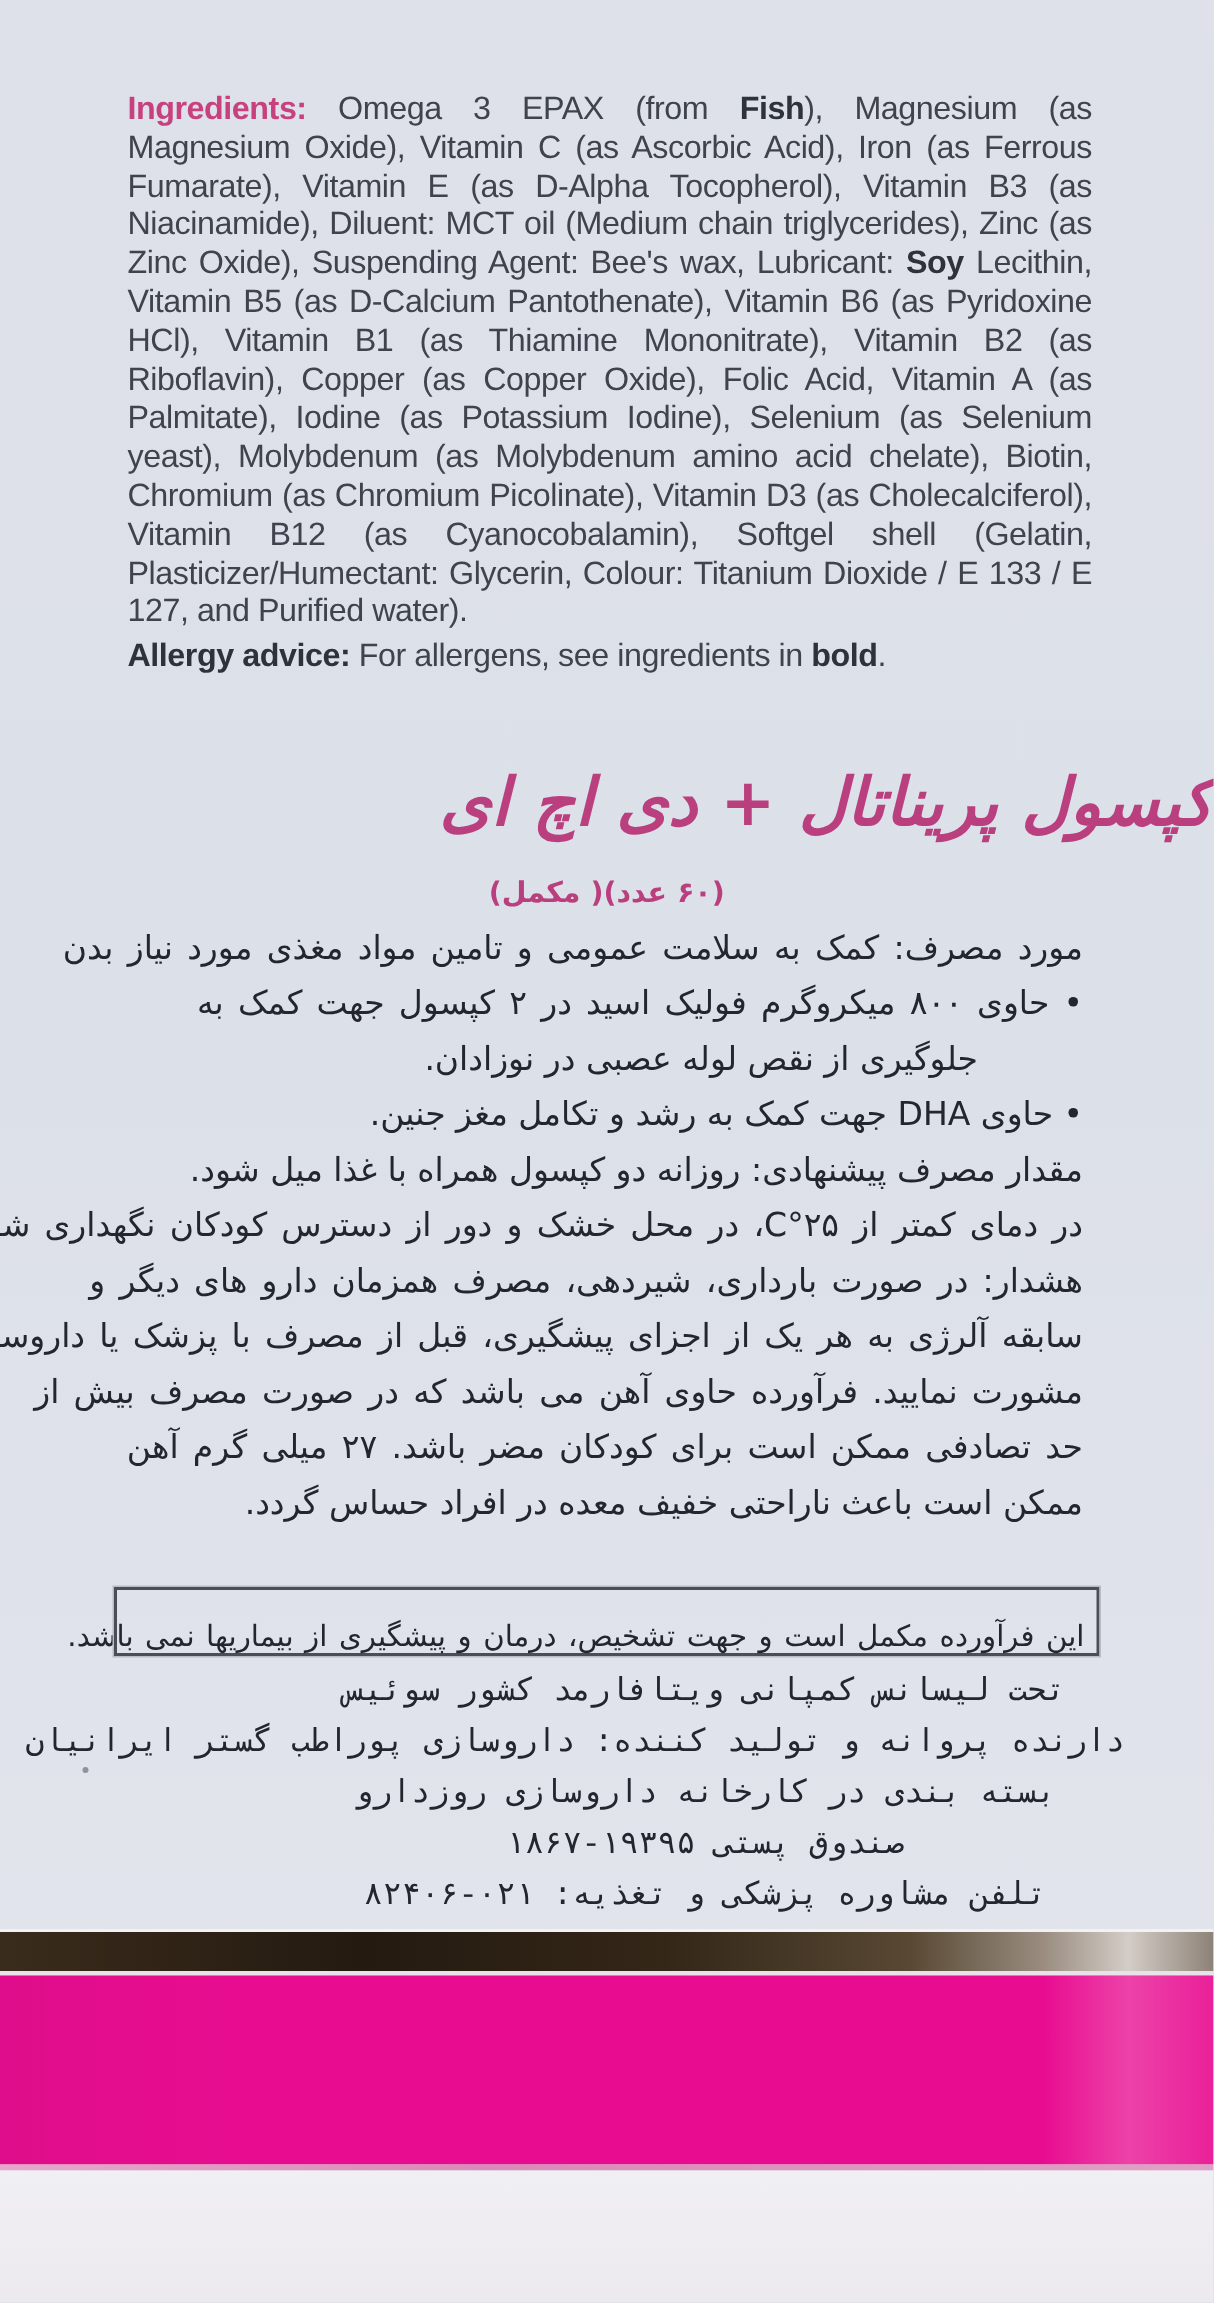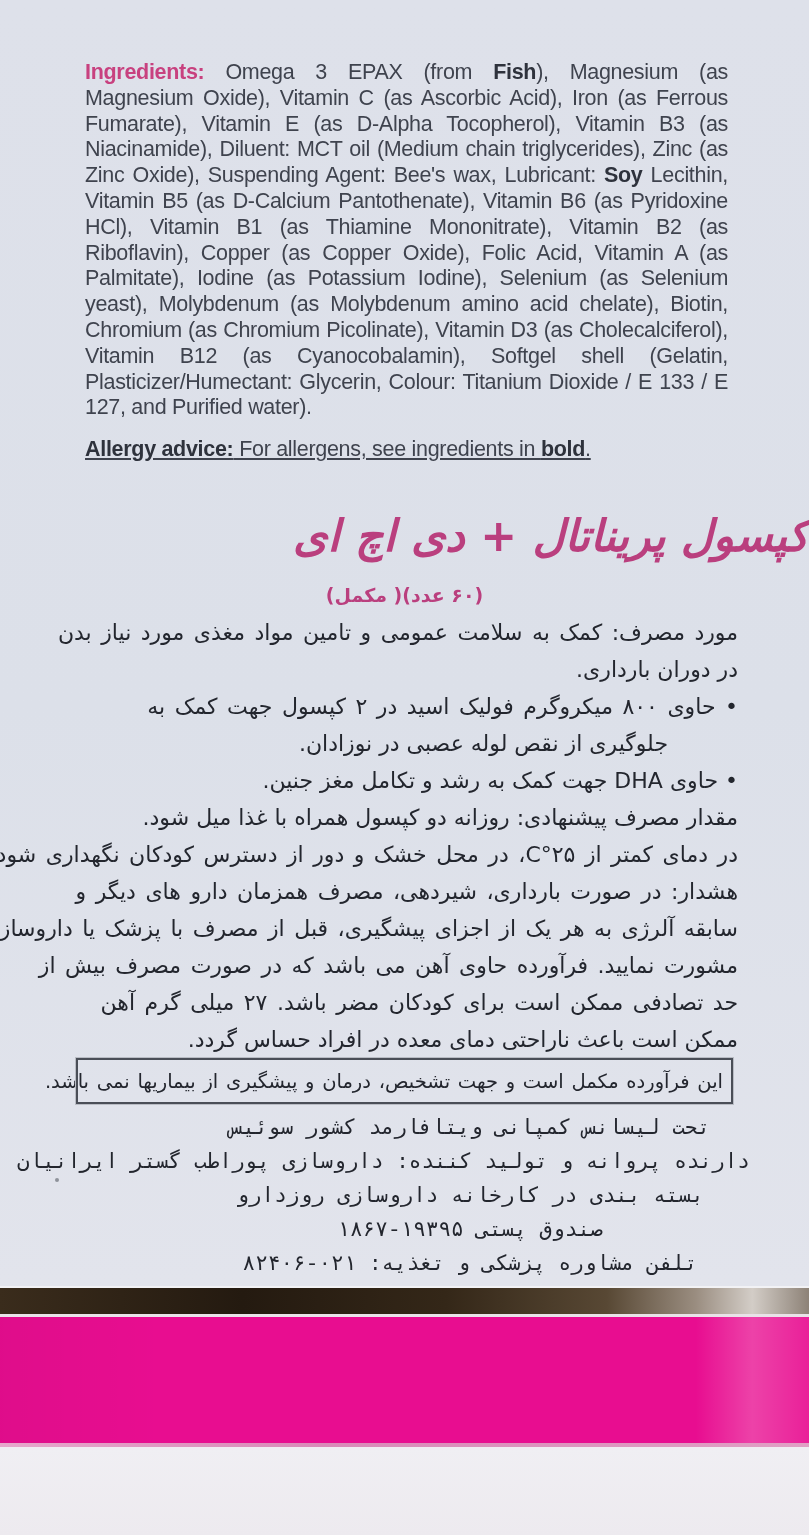--- a/index.html
+++ b/index.html
@@ -13,48 +13,48 @@
     background:linear-gradient(180deg,#dee1ea 0%,#dce0e9 55%,#e2e4ec 100%);
   }
   
   .en-block{
     position:absolute;left:85px;top:60px;width:643px;
     color:#3f434e;font-size:21.5px;line-height:25.8px;
     letter-spacing:-0.3px;text-align:justify;
   }
   .en-block .pink{color:#c8417f;font-weight:bold;}
   .en-block .b{font-weight:bold;color:#2e323c;}
-  .allergy{margin-top:16px;text-decoration:underline;}
+  .allergy{margin-top:4px;}
   
   .fa-title{
     position:absolute;left:0;top:504px;width:809px;text-align:right;
     direction:rtl;font-family:"DejaVu Sans",sans-serif;font-weight:bold;
     font-size:44px;line-height:64px;color:#ba3f7e;font-style:italic;
   }
   .fa-subtitle{
     position:absolute;left:0;top:576px;width:809px;text-align:center;
     font-family:"DejaVu Sans",sans-serif;font-weight:bold;
     font-size:19px;line-height:38px;color:#ba3f7e;
     direction:ltr;unicode-bidi:isolate;
   }
   
   .fa-body{
-    position:absolute;left:95px;top:614px;width:643px;
+    position:absolute;left:79px;top:614px;width:643px;
     direction:rtl;font-family:"DejaVu Sans",sans-serif;
     font-size:22px;line-height:37px;color:#23262e;
   }
   .fa-line{white-space:nowrap;text-align:right;height:37px;}
   .fa-line.stretch{word-spacing:2.5px;}
   
   .boxed-note{
     position:absolute;left:76px;top:1058px;width:657px;height:46px;
     box-sizing:border-box;border:2px solid #4a4e57;outline:1px solid #b9bcc4;
-    display:flex;align-items:center;
+    display:flex;align-items:flex-end;
     direction:rtl;font-family:"DejaVu Sans",sans-serif;
-    font-size:19.5px;color:#23262e;padding:12px 8px;
+    font-size:19.5px;color:#23262e;padding:0 8px;
   }
   .boxed-note-inner{width:100%;white-space:nowrap;text-align:right;word-spacing:1.5px;}
   
   .fa-footer{
     position:absolute;left:190px;top:1112px;width:560px;text-align:center;
     direction:rtl;font-family:Liberation Mono, monospace;
     font-size:21px;line-height:34px;color:#23262e;
   }
   .fa-footer .fa-footer-line{white-space:nowrap;height:34px;}
   
@@ -90,31 +90,30 @@
   <div class="en-block">
     <div id="ingredients-paragraph"><span class="pink">Ingredients: </span><span>Omega 3 EPAX (from </span><span class="b">Fish</span><span>), Magnesium (as Magnesium Oxide), Vitamin C (as Ascorbic Acid), Iron (as Ferrous Fumarate), Vitamin E (as D-Alpha Tocopherol), Vitamin B3 (as Niacinamide), Diluent: MCT oil (Medium chain triglycerides), Zinc (as Zinc Oxide), Suspending Agent: Bee's wax, Lubricant: </span><span class="b">Soy</span><span> Lecithin, Vitamin B5 (as D-Calcium Pantothenate), Vitamin B6 (as Pyridoxine HCl), Vitamin B1 (as Thiamine Mononitrate), Vitamin B2 (as Riboflavin), Copper (as Copper Oxide), Folic Acid, Vitamin A (as Palmitate), Iodine (as Potassium Iodine), Selenium (as Selenium yeast), Molybdenum (as Molybdenum amino acid chelate), Biotin, Chromium (as Chromium Picolinate), Vitamin D3 (as Cholecalciferol), Vitamin B12 (as Cyanocobalamin), Softgel shell (Gelatin, Plasticizer/Humectant: Glycerin, Colour: Titanium Dioxide / E 133 / E 127, and Purified water).</span></div>
     <div class="allergy" id="allergy-line"><span class="b">Allergy advice:</span><span> For allergens, see ingredients in </span><span class="b">bold</span><span>.</span></div>
   </div>
 
   <div class="fa-title" style="color: rgb(186, 63, 126);">کپسول پریناتال + دی اچ ای</div>
   <div class="fa-subtitle" style="color: rgb(186, 63, 126);">(مکمل )(۶۰ عدد)</div>
 
   <div class="fa-body" id="fa-body">
       <div class="fa-line stretch">مورد مصرف: کمک به سلامت عمومی و تامین مواد مغذی مورد نیاز بدن</div>
-      <div class="fa-line">در دوران بارداری.</div>
       <div class="fa-line stretch">• حاوی ۸۰۰ میکروگرم فولیک اسید در ۲ کپسول جهت کمک به</div>
       <div class="fa-line" style="padding-left: 0px; padding-right: 70px;">جلوگیری از نقص لوله عصبی در نوزادان.</div>
       <div class="fa-line">• حاوی DHA جهت کمک به رشد و تکامل مغز جنین.</div>
       <div class="fa-line">مقدار مصرف پیشنهادی: روزانه دو کپسول همراه با غذا میل شود.</div>
       <div class="fa-line stretch">در دمای کمتر از ۲۵°C، در محل خشک و دور از دسترس کودکان نگهداری شود.</div>
       <div class="fa-line stretch">هشدار: در صورت بارداری، شیردهی، مصرف همزمان دارو های دیگر و</div>
       <div class="fa-line stretch">سابقه آلرژی به هر یک از اجزای پیشگیری، قبل از مصرف با پزشک یا داروساز</div>
       <div class="fa-line stretch">مشورت نمایید. فرآورده حاوی آهن می باشد که در صورت مصرف بیش از</div>
       <div class="fa-line stretch">حد تصادفی ممکن است برای کودکان مضر باشد. ۲۷ میلی گرم آهن</div>
-      <div class="fa-line">ممکن است باعث ناراحتی دمای معده در افراد حساس گردد.</div>
+      <div class="fa-line">ممکن است باعث ناراحتی خفیف معده در افراد حساس گردد.</div>
     </div>
 
   <div class="boxed-note">
     <div class="boxed-note-inner">این فرآورده مکمل است و جهت تشخیص، درمان و پیشگیری از بیماریها نمی باشد.</div>
   </div>
 
   <div class="fa-footer" id="fa-footer">
       <div class="fa-footer-line">تحت لیسانس کمپانی ویتافارمد کشور سوئیس</div>
       <div class="fa-footer-line">دارنده پروانه و تولید کننده: داروسازی پوراطب گستر ایرانیان</div>
       <div class="fa-footer-line">بسته بندی در کارخانه داروسازی روزدارو</div>

